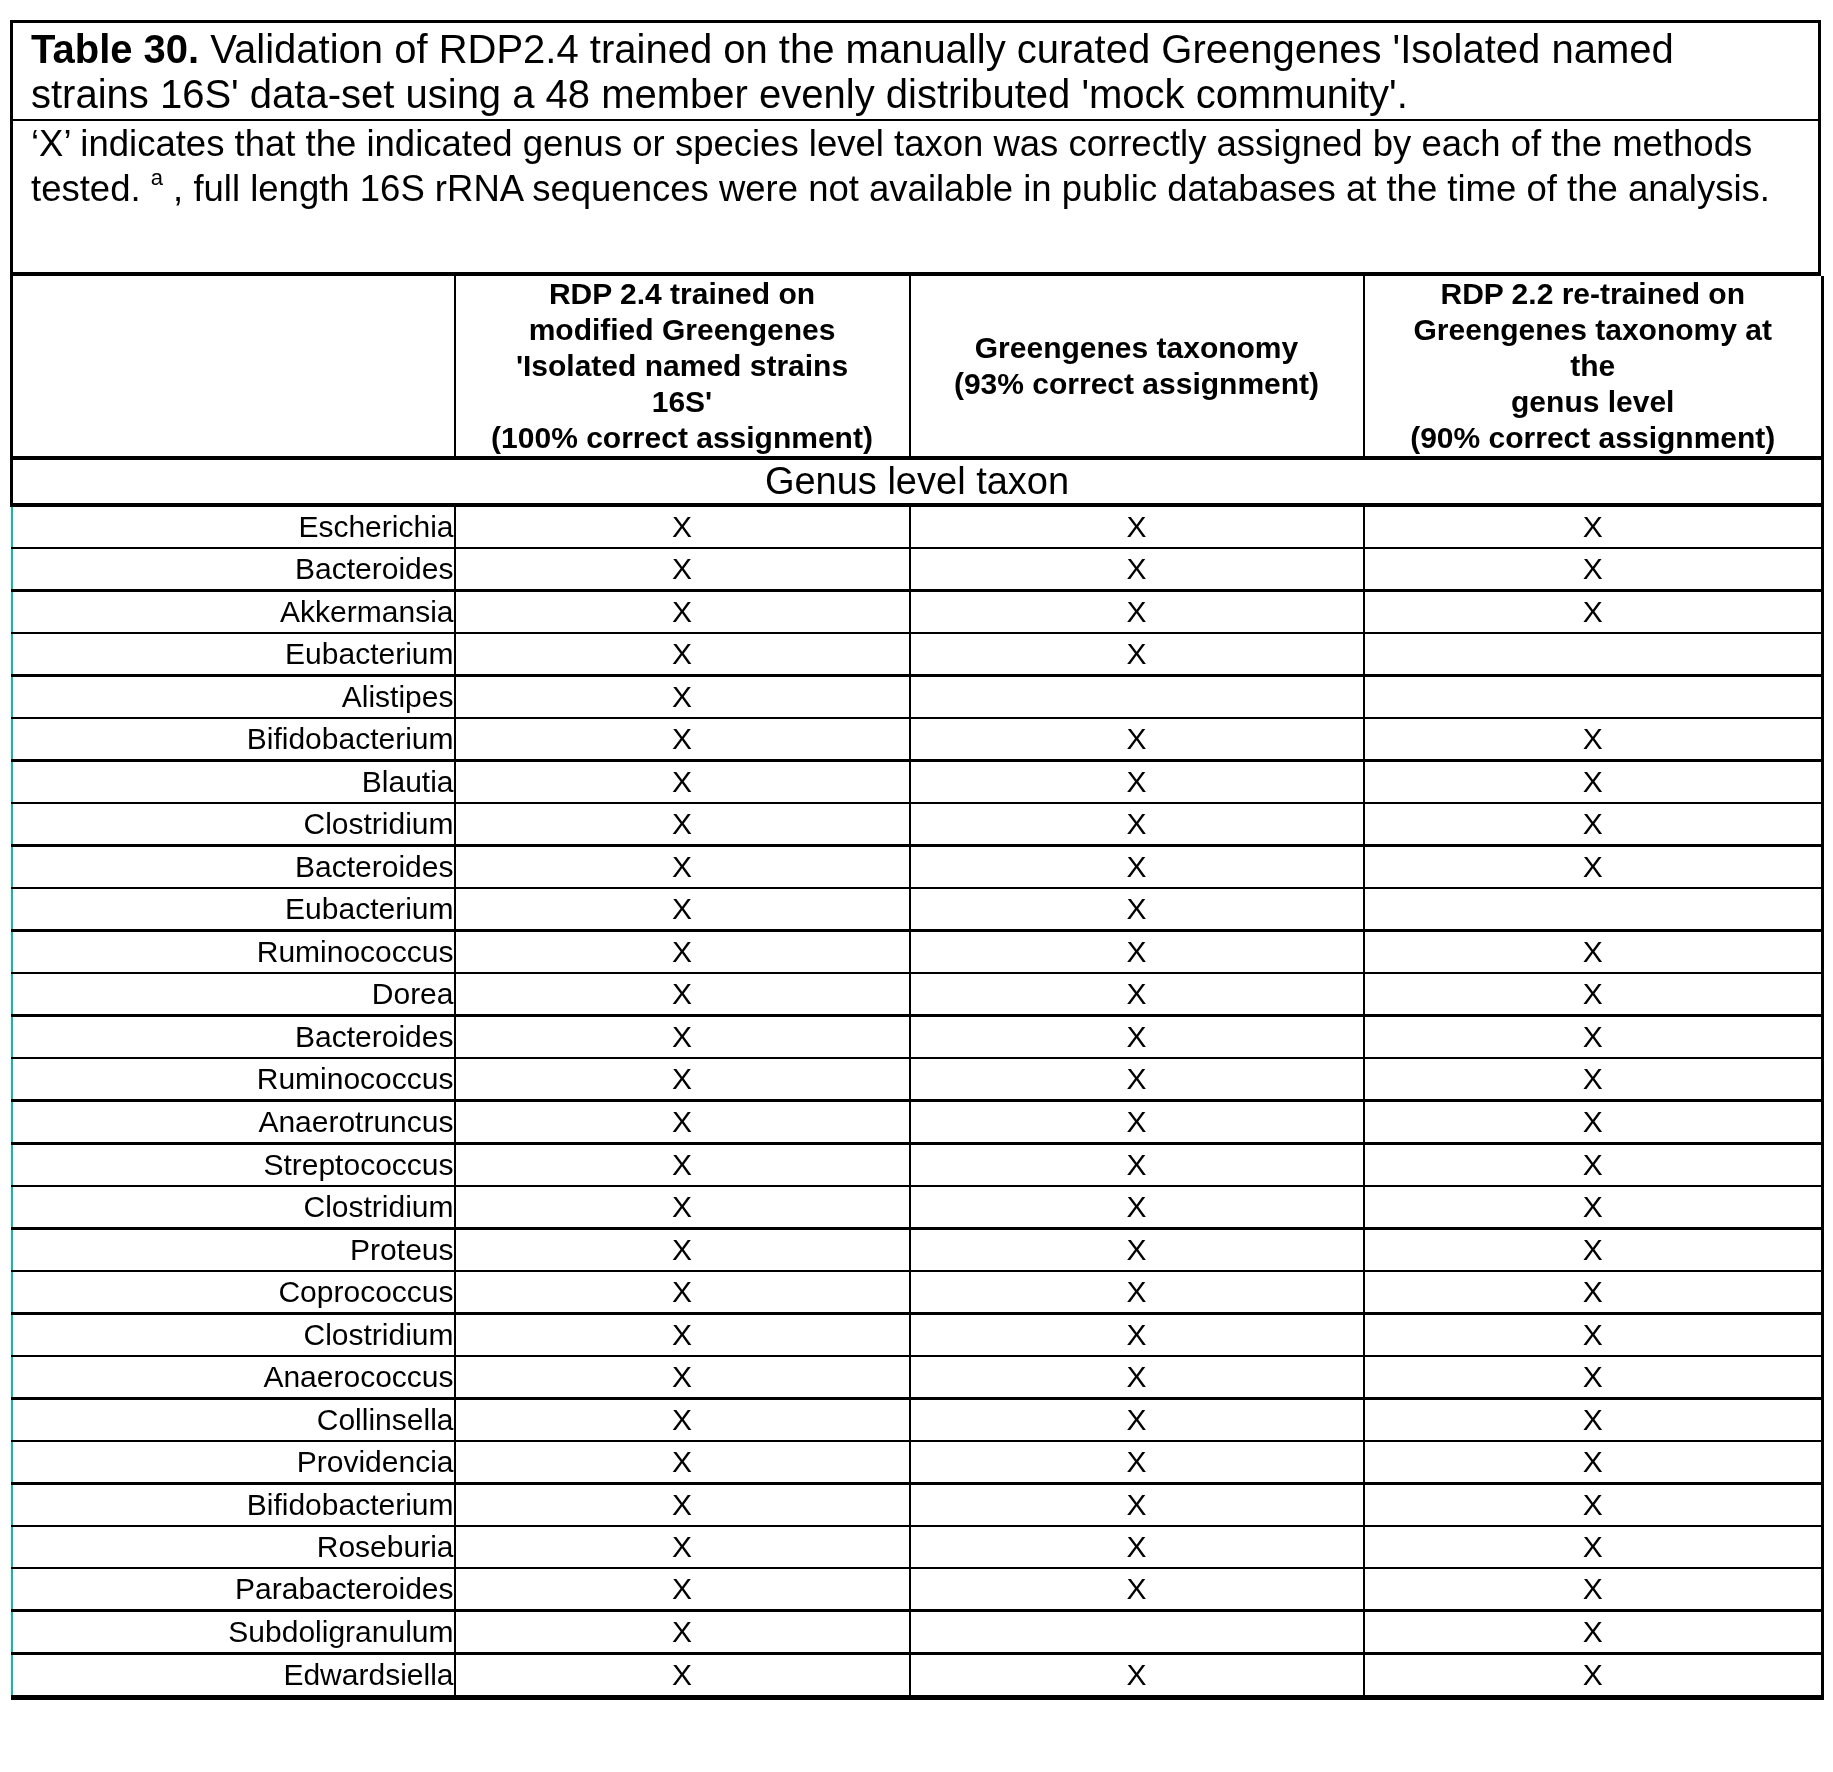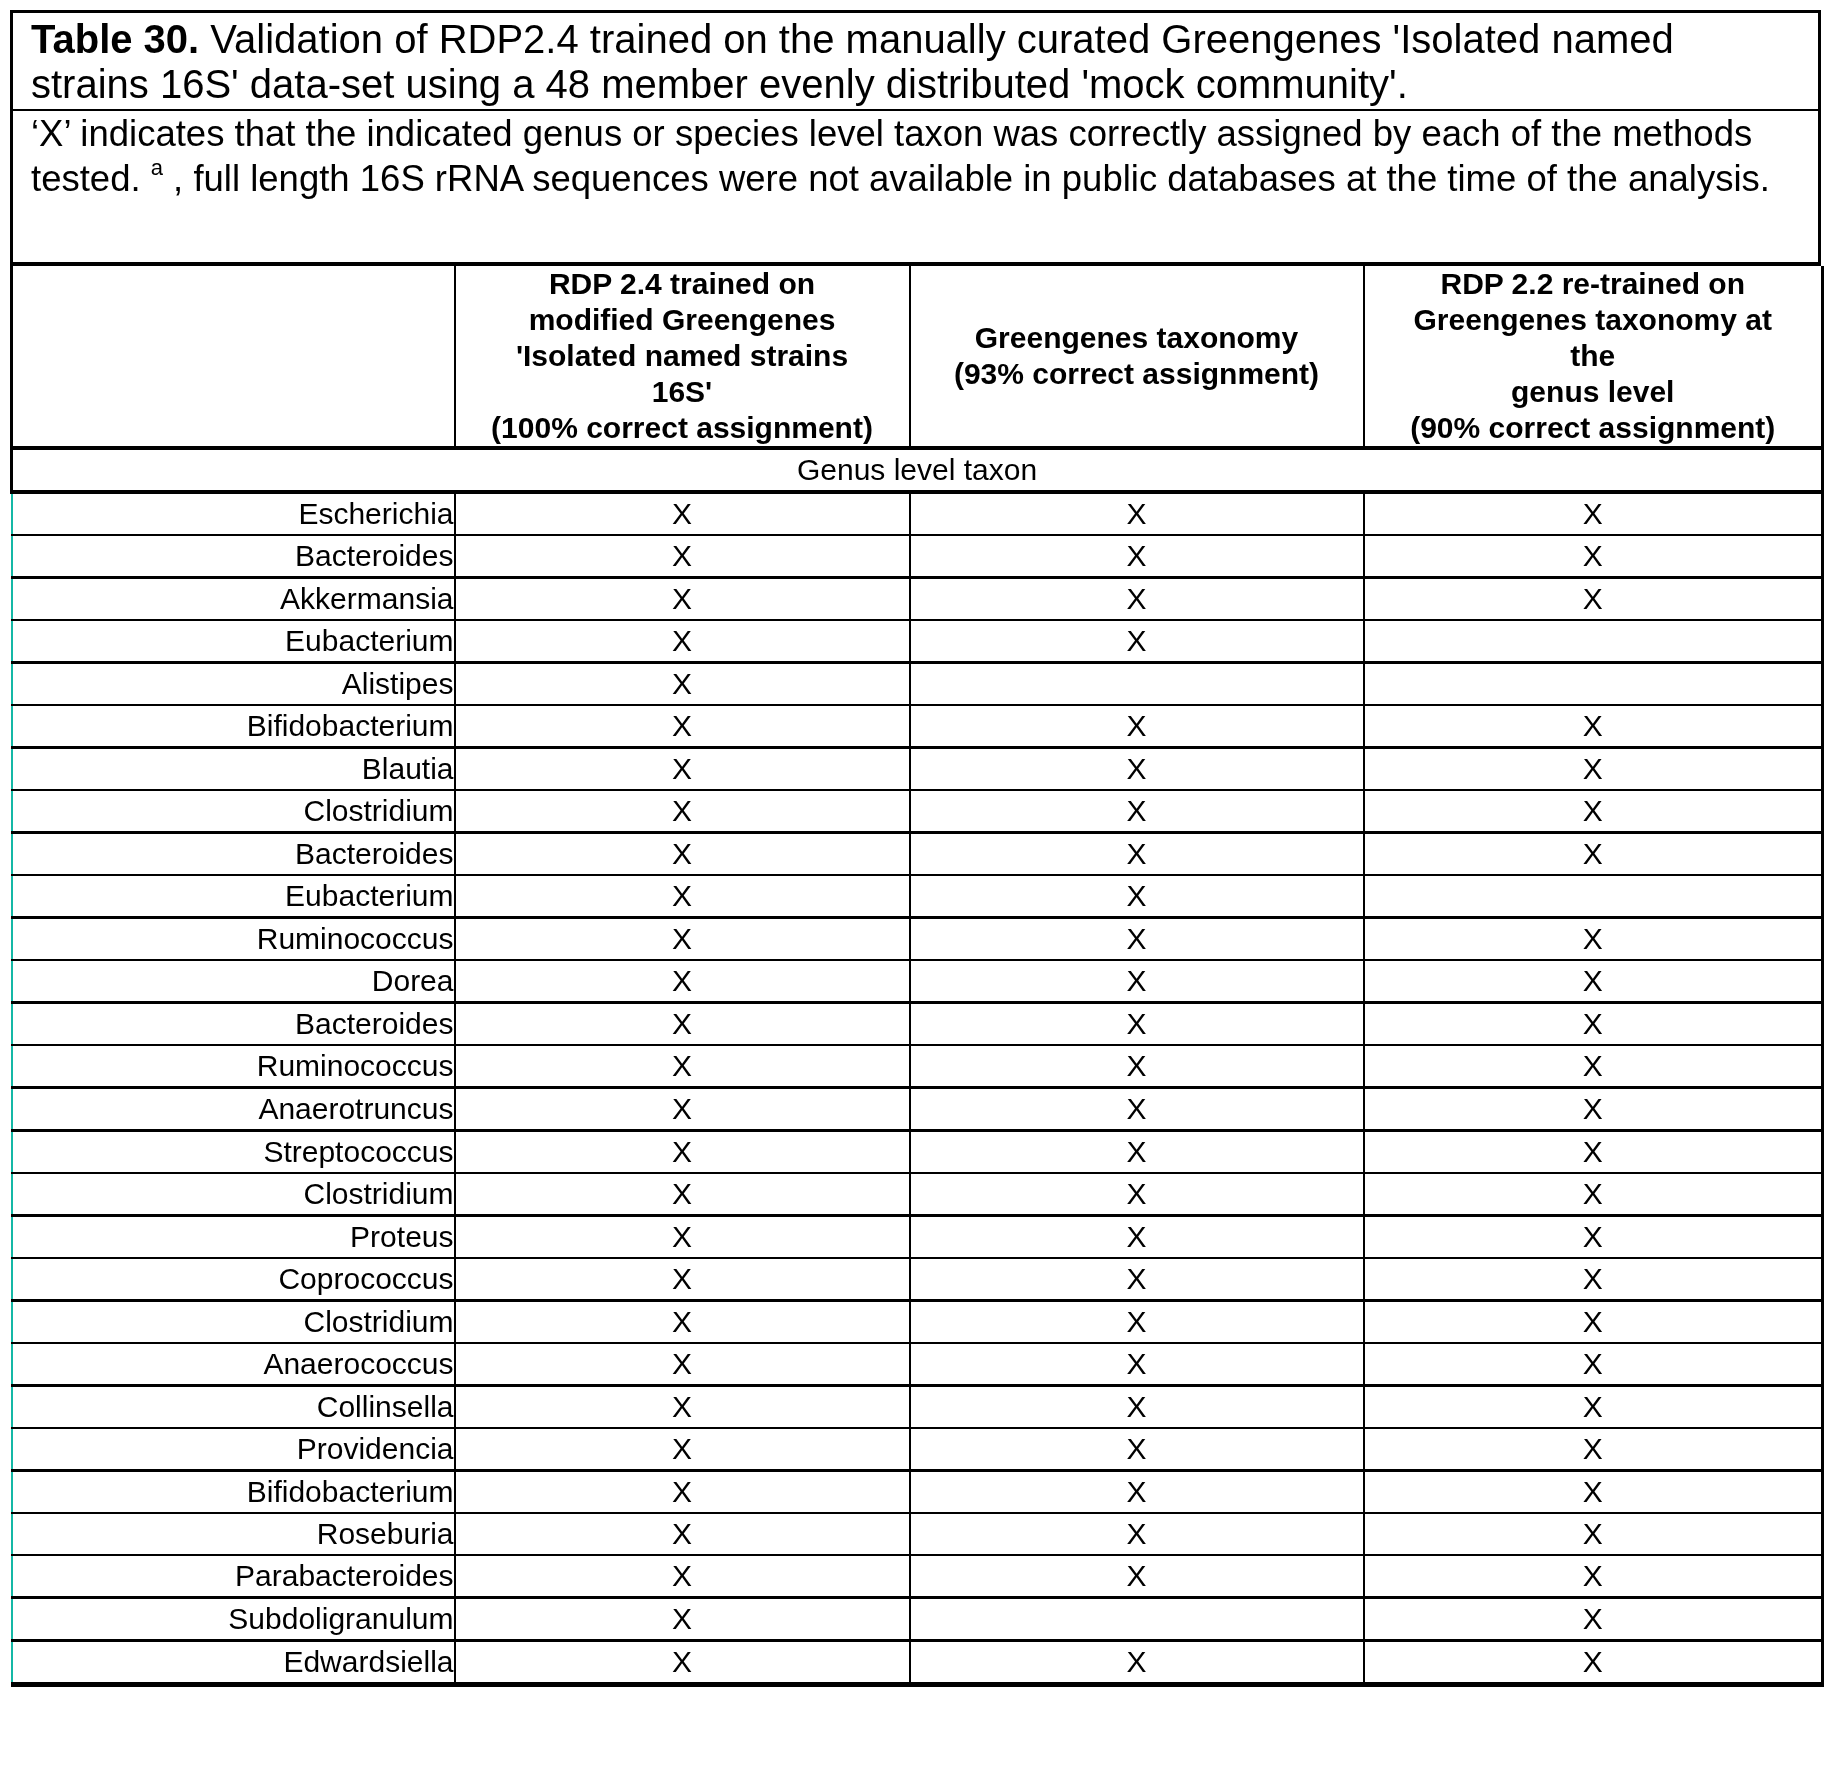--- a/index.html
+++ b/index.html
@@ -1,32 +1,32 @@
 <!DOCTYPE html>
 <html><head>
 <meta charset="utf-8">
 <style>
   html, body { margin: 0; padding: 0; background: #ffffff; }
   body { width: 1833px; height: 1772px; position: relative; overflow: hidden;
          font-family: "Liberation Sans", sans-serif; color: #000; }
-  .frame { position: absolute; left: 10px; top: 10px; width: 1811px; }
+  .frame { position: absolute; left: 10px; top: 20px; width: 1811px; }
   .caption { border: 3px solid #000; border-bottom: 2px solid #000; padding: 4px 18px 2px 18px;
              font-size: 40px; line-height: 45px; }
   .caption b { font-weight: bold; }
   .notes { border-left: 3px solid #000; border-right: 3px solid #000; border-bottom: 4px solid #000;
            padding: 0 18px 16px 18px; font-size: 36.5px; line-height: 45px; height: 135px; box-sizing: content-box; }
   .notes sup { font-size: 22px; vertical-align: 16px; line-height: 0; }
   table { border-collapse: collapse; width: 1811px; table-layout: fixed; }
   td, th { border-left: 2px solid #000; border-right: 2px solid #000; padding: 0; }
   col.c0 { width: 443px; } col.c1 { width: 455px; } col.c2 { width: 454px; } col.c3 { width: 459px; }
   thead th { font-weight: bold; font-size: 30px; line-height: 36px; text-align: center; vertical-align: middle;
              height: 178px; border-bottom: 4px solid #000; margin-top: 48px; }
   thead th:first-child { border-left: 3px solid #000; }
   thead th:last-child { border-right: 3px solid #000; }
-  .section td { text-align: center; font-size: 30px; height: 40px; border-bottom: 4px solid #000;
+  .section td { text-align: center; font-size: 38px; height: 40px; border-bottom: 4px solid #000;
                 border-left: 3px solid #000; border-right: 3px solid #000; }
   tbody tr.row td { height: 40px; font-size: 30px; line-height: 40px; border-bottom: 3px solid #000; }
   tbody tr.row.thin td { border-bottom-width: 2px; }
   tbody tr.row td.name { text-align: right; padding-left: 18px; border-left: 2px solid #14b8a6; }
   tbody tr.row td.mark { text-align: center; }
   tbody tr.row td:last-child { border-right: 3px solid #000; }
   tbody tr.row:last-child td { border-bottom: 5px solid #000; }
 </style>
 </head>
 <body>

